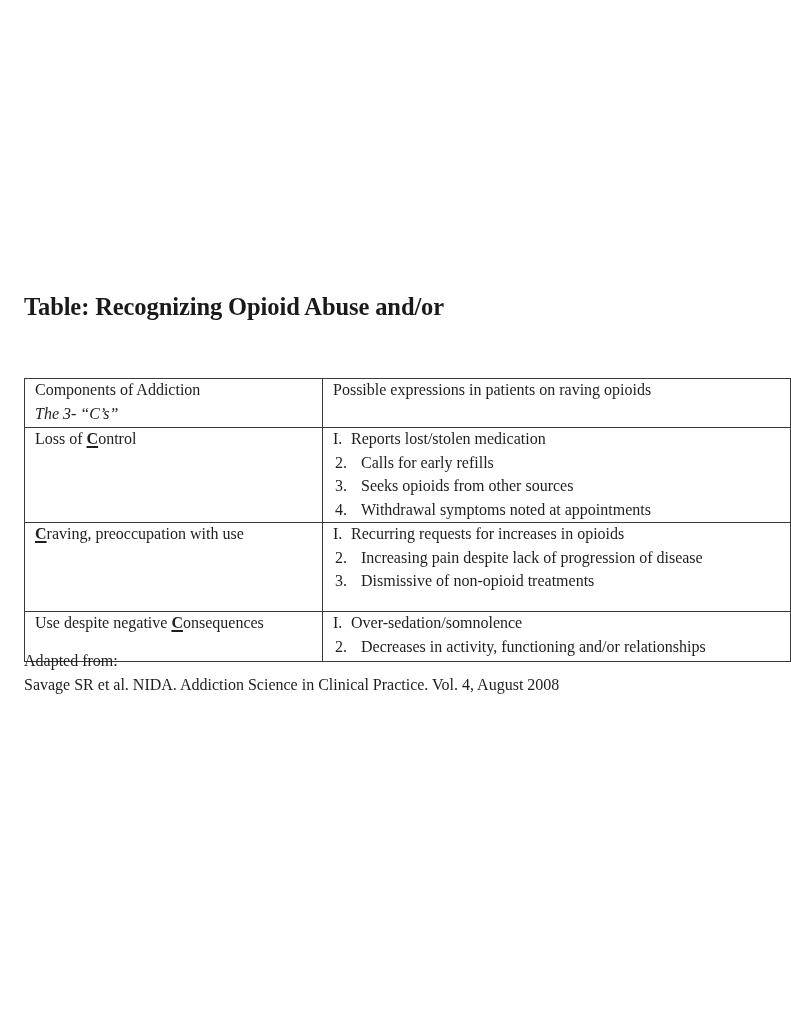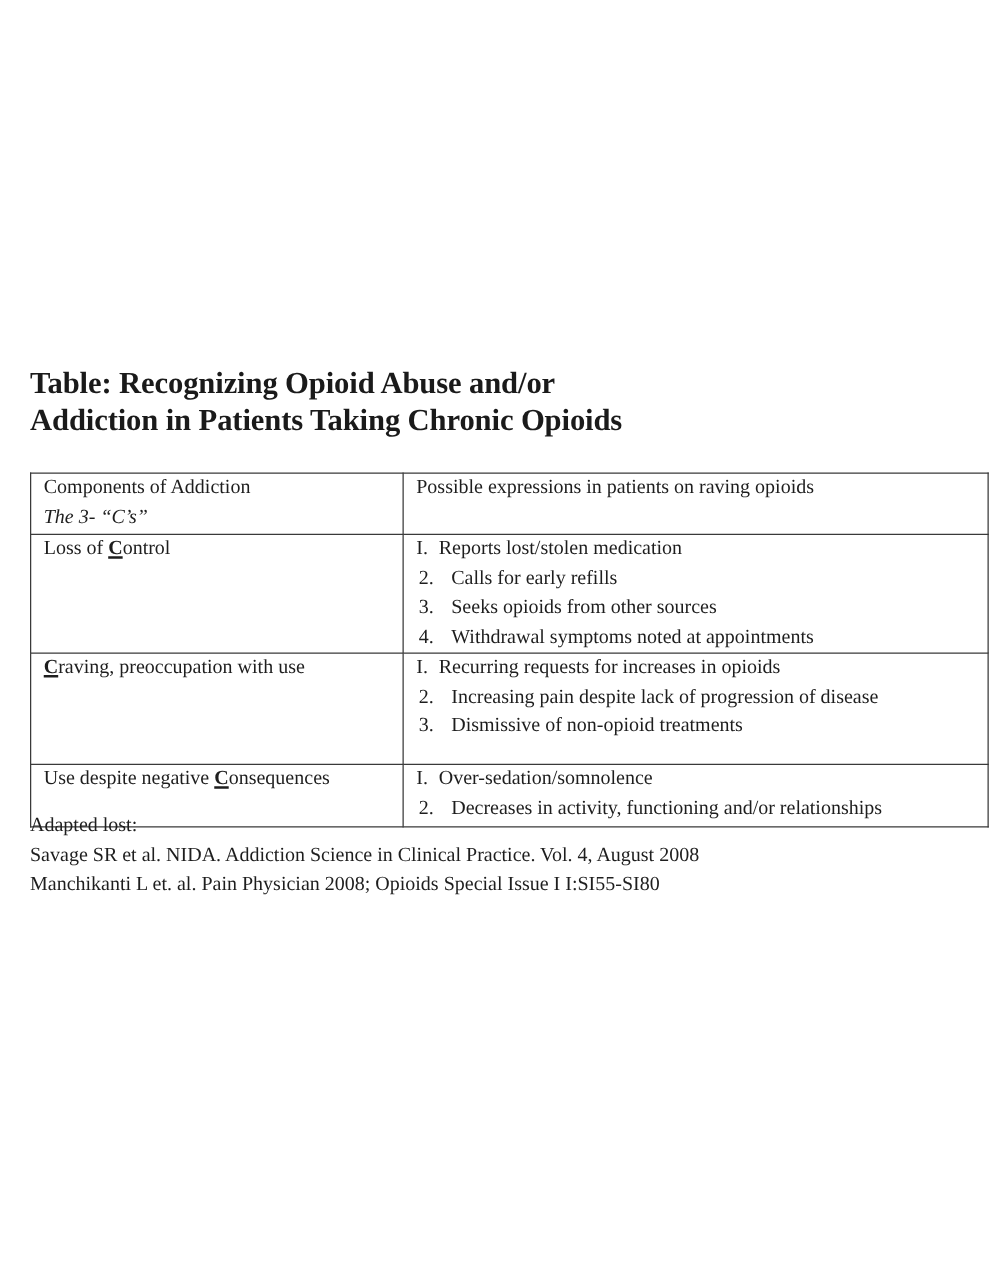--- a/index.html
+++ b/index.html
@@ -23,21 +23,20 @@
     .num { display: inline-block; width: 26px; padding-left: 2px; }
     .roman { display: inline-block; width: 18px; }
     .refs { position: absolute; left: 24px; top: 649px; font-size: 16px; line-height: 23.5px; }
     .refs div { white-space: nowrap; }
   </style>
 </head>
 <body>
 
 <div class="title">
   <div>Table: Recognizing Opioid Abuse and/or</div>
-  <div>Addiction in Patients Taking Chronic Opioids</div>
 </div>
 
 <table class="main">
   <tbody>
       <tr class="hdr">
     <td class="c1">
       <div class="line">Components of Addiction</div>
       <div class="line ital">The 3- “C’s”</div>
     </td>
     <td class="c2">
@@ -74,16 +73,15 @@
     </td>
     <td class="c2">
       <div class="line"><span class="roman">I.</span><span>Over-sedation/somnolence</span></div>
       <div class="line"><span class="num">2.</span><span>Decreases in activity, functioning and/or relationships</span></div>
     </td>
   </tr>
 </tbody>
   </table>
 
 <div class="refs">
-  <div>Adapted lost:</div>
+  <div>Adapted from:</div>
   <div>Savage SR et al. NIDA. Addiction Science in Clinical Practice. Vol. 4, August 2008</div>
-  <div>Manchikanti L et. al. Pain Physician 2008; Opioids Special Issue I I:SI55-SI80</div>
 </div>
 
 </body></html>

